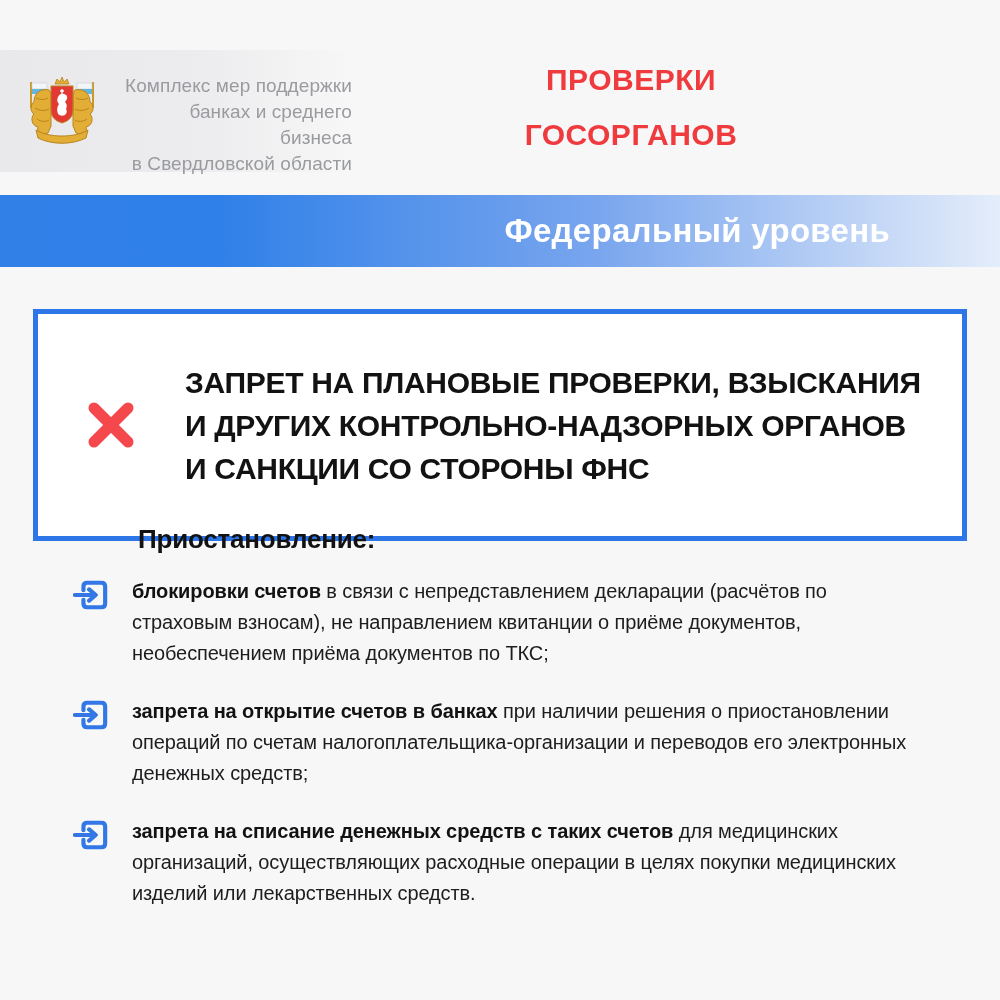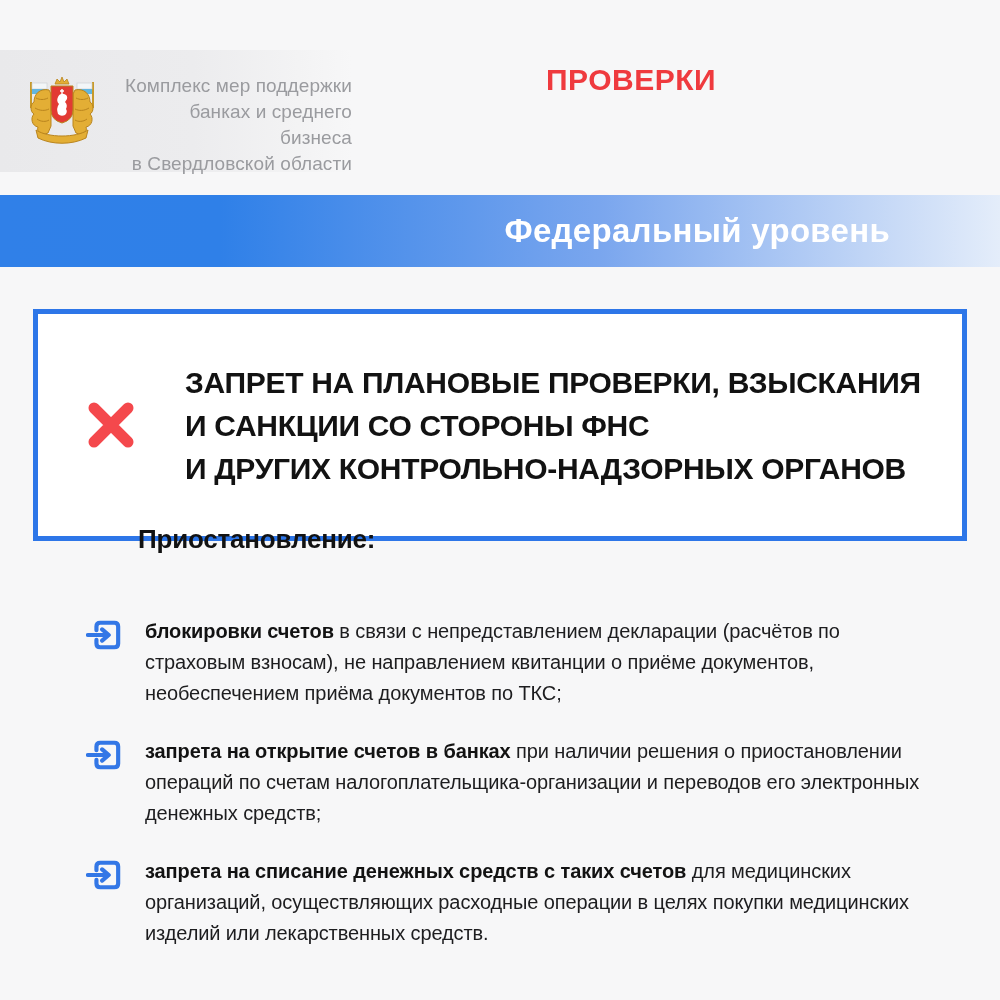--- a/index.html
+++ b/index.html
@@ -45,21 +45,21 @@
   .ban-lines{
     position:absolute;left:147px;top:50%;transform:translateY(-50%);
     font-weight:800;font-size:30px;line-height:43px;color:#121212;
     letter-spacing:-0.3px;white-space:nowrap;
   }
   
   .suspension-heading{
     position:absolute;left:138px;top:524px;
     font-weight:800;font-size:26px;color:#121212;letter-spacing:-0.2px;
   }
-  .bullet{position:absolute;left:86px;width:845px;margin-top:40px;}
+  .bullet{position:absolute;left:73px;width:845px;}
   .bullet .arrow-icon{position:absolute;left:0;top:2px;width:36px;height:34px;}
   .bullet .text{
     margin-left:59px;width:790px;
     font-size:20px;line-height:31px;color:#1d1d1f;letter-spacing:-0.1px;
   }
   .bullet .text b{font-weight:800;color:#121212;}
   .bullet-1{top:576px;}
   .bullet-2{top:696px;}
   .bullet-3{top:816px;}
 </style>
@@ -94,34 +94,35 @@
   </svg>
   <div class="logo-text">
     <div>Комплекс мер поддержки</div>
     <div>банках и среднего бизнеса</div>
     <div>в Свердловской области</div>
   </div>
 </div>
 
 <div class="page-title">
   <div>ПРОВЕРКИ</div>
+  <div>ГОСОРГАНОВ</div>
 </div>
 
 <div class="level-banner">
   <div class="label">Федеральный уровень</div>
 </div>
 
 <div class="ban-card">
   <svg class="x-icon" viewBox="0 0 48 48" aria-hidden="true">
     <path d="M7,7 L41,41 M41,7 L7,41" stroke="#f4484c" stroke-width="11" stroke-linecap="round" fill="none"></path>
   </svg>
   <div class="ban-lines">
     <div>ЗАПРЕТ НА ПЛАНОВЫЕ ПРОВЕРКИ, ВЗЫСКАНИЯ</div>
+    <div>И ДРУГИХ КОНТРОЛЬНО-НАДЗОРНЫХ ОРГАНОВ</div>
     <div>И САНКЦИИ СО СТОРОНЫ ФНС</div>
-    <div>И ДРУГИХ КОНТРОЛЬНО-НАДЗОРНЫХ ОРГАНОВ</div>
   </div>
 </div>
 
 <div class="suspension-heading">Приостановление:</div>
 
 <div class="bullet bullet-1">
   <svg class="arrow-icon" viewBox="0 0 38 36" aria-hidden="true">
     <path d="M11,13 L11,9 Q11,5 15,5 L30,5 Q34,5 34,9 L34,27 Q34,31 30,31 L15,31 Q11,31 11,27 L11,23" fill="none" stroke="#3377e6" stroke-width="4.4" stroke-linecap="round" stroke-linejoin="round"></path>
     <path d="M2,18 L23,18 M17,12 L24,18 L17,24" fill="none" stroke="#3377e6" stroke-width="4.4" stroke-linecap="round" stroke-linejoin="round"></path>
   </svg>

